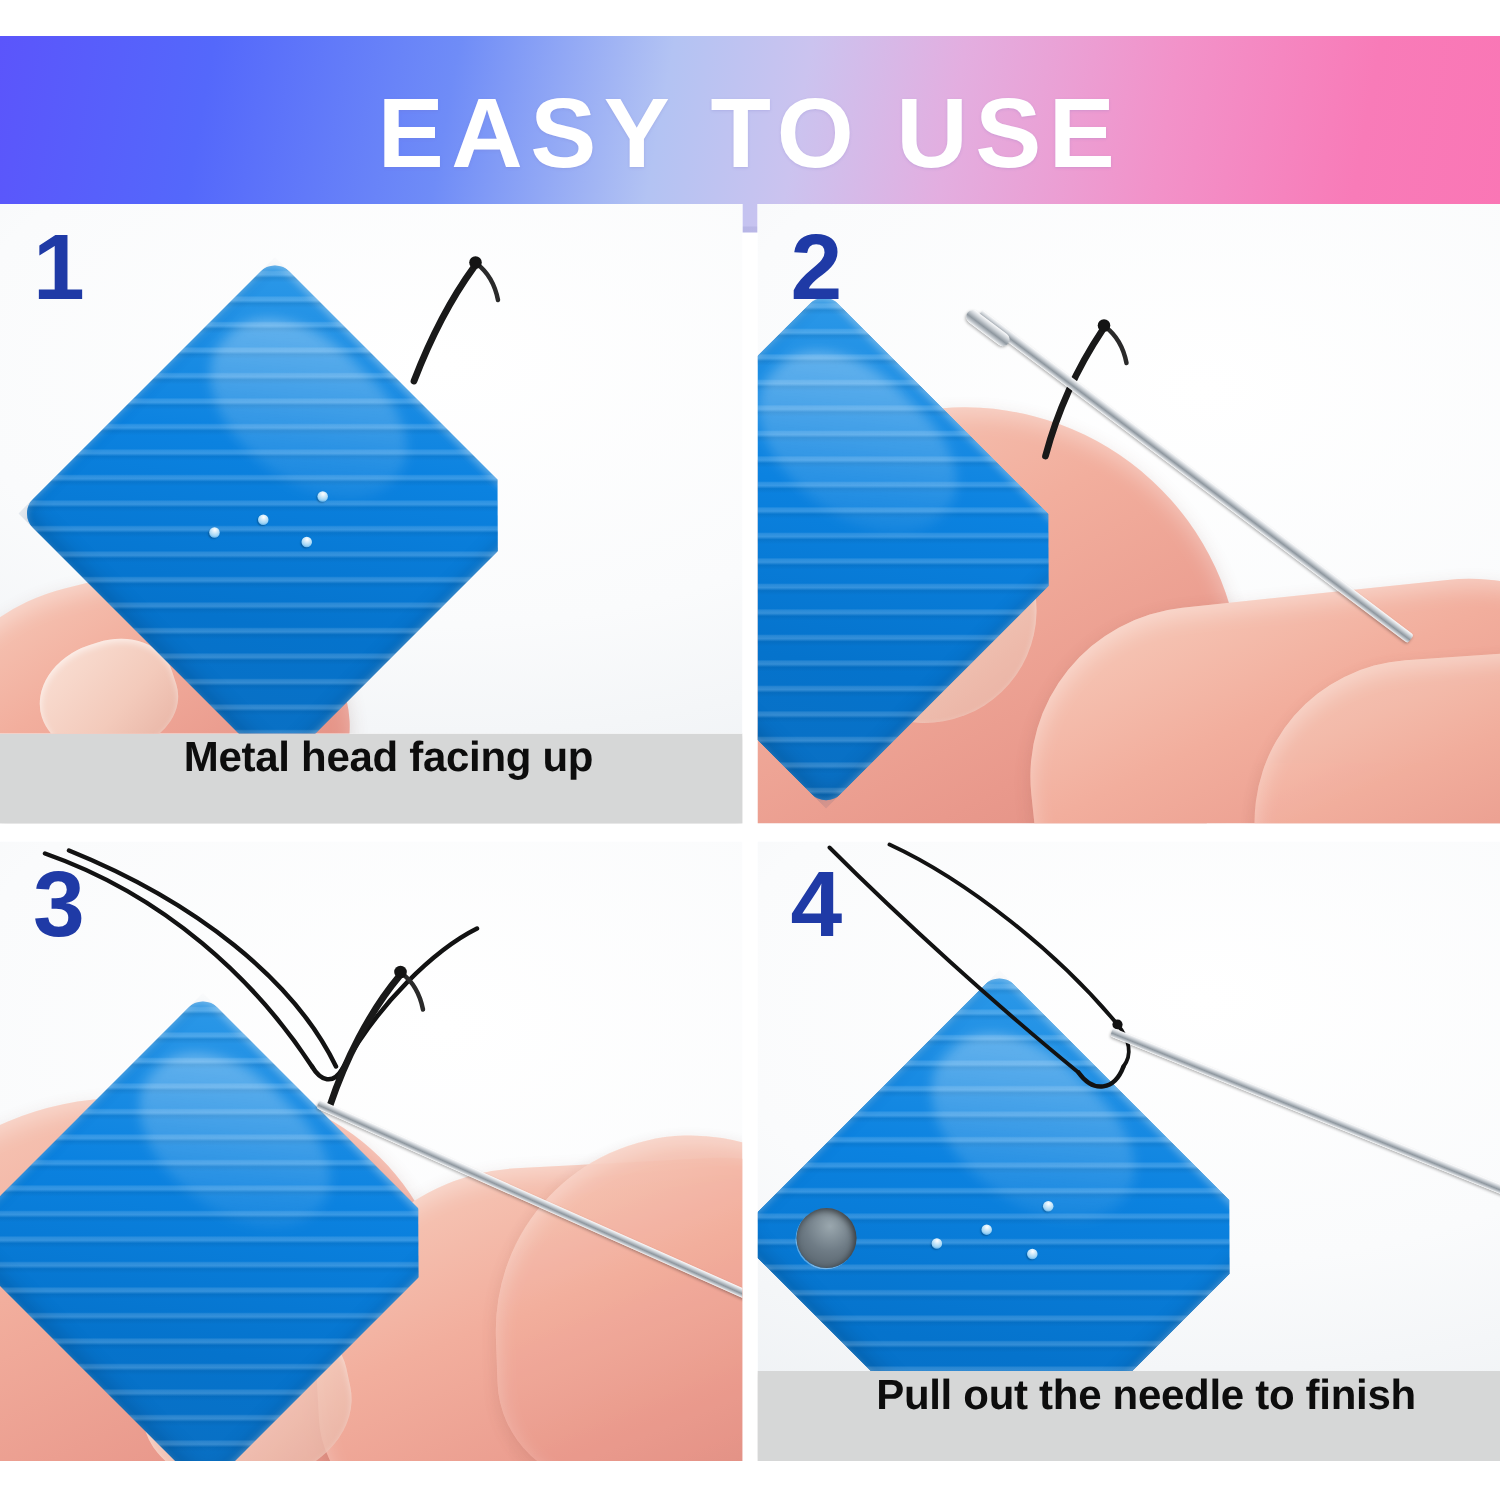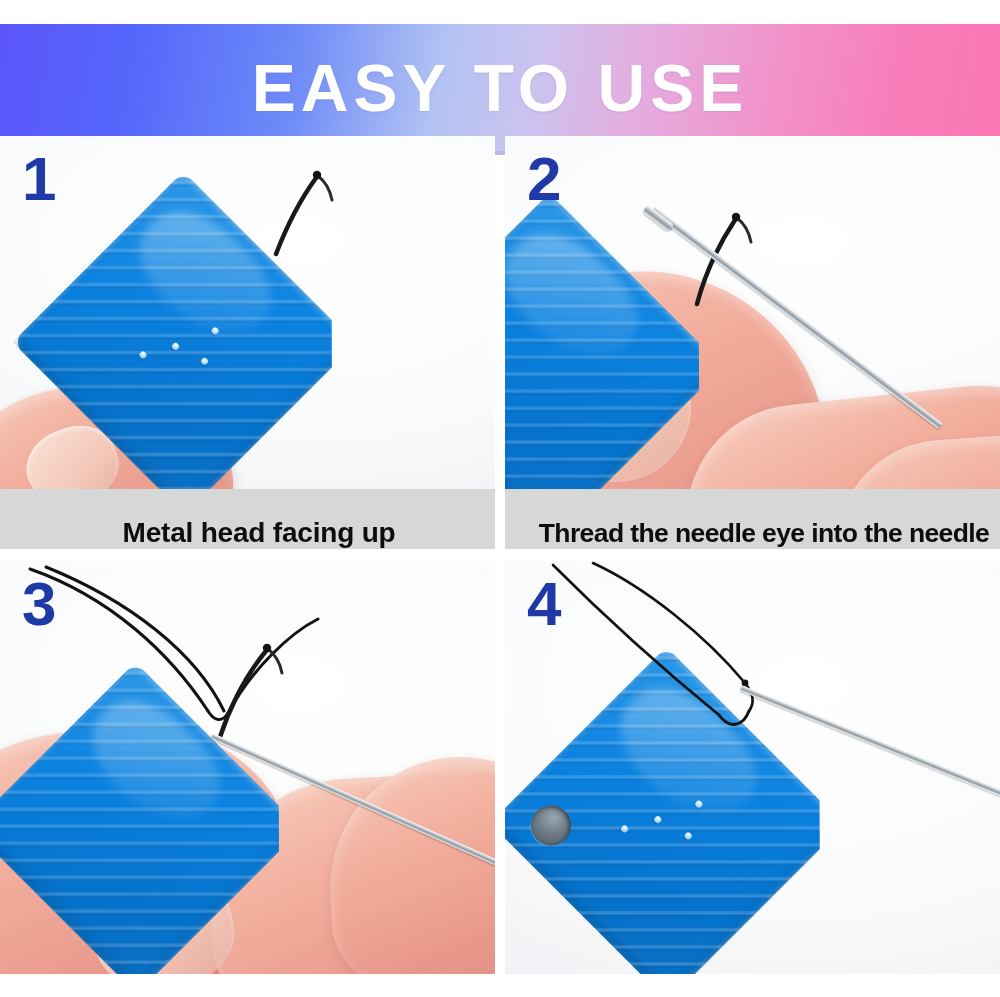--- a/index.html
+++ b/index.html
@@ -105,21 +105,21 @@
     font-weight: 700;
     color: #1f3aa6;
     line-height: 1;
     font-family: "Liberation Sans", sans-serif;
   }
 
   .caption {
     flex: 0 0 60px;
     background: #d6d7d7;
     display: flex;
-    align-items: flex-end;
+    align-items: flex-start;
     justify-content: center;
     box-shadow: 0 2px 4px rgba(0,0,0,0.16);
     padding-left: 23px;
   }
   .caption-text {
     font-size: 28px;
     font-weight: 700;
     color: #0d0d0d;
     white-space: nowrap;
     letter-spacing: -0.2px;
@@ -277,23 +277,20 @@
             <circle cx="63" cy="19" r="4.2" fill="#141414"></circle>
           </svg>
 
           <div class="needle" style="left:148px; top:70px; width:360px; height:7px;
                transform:rotate(37deg); transform-origin:left center;"></div>
           <div class="needle" style="left:140px; top:68px; width:34px; height:9px;
                border-radius:6px; transform:rotate(37deg); transform-origin:left center;"></div>
         </div>
         <div class="step-num">2</div>
       </div>
-      <div class="caption tight">
-        <span class="caption-text">Thread the needle eye into the needle</span>
-      </div>
     </div>
 
     <div class="panel">
       <div class="photo">
         <div class="scene">
           <div class="backdrop"></div>
 
           <div class="finger" style="left:-120px; top:170px; width:420px; height:300px;
                border-radius:210px 170px 110px 110px; transform:rotate(-6deg);"></div>
           <div class="finger" style="left:210px; top:214px; width:420px; height:230px;
@@ -351,16 +348,19 @@
             <path d="M214 154 C224 168, 238 166, 244 150" stroke="#121212" stroke-width="3" fill="none" stroke-linecap="round"></path>
             <path d="M240 122 C248 132, 250 142, 244 150" stroke="#121212" stroke-width="2.6" fill="none" stroke-linecap="round"></path>
             <circle cx="240" cy="122" r="3.4" fill="#121212"></circle>
           </svg>
 
           <div class="needle" style="left:236px; top:124px; width:300px; height:6px;
                transform:rotate(22deg); transform-origin:left center;"></div>
         </div>
         <div class="step-num">4</div>
       </div>
+      <div class="caption">
+        <span class="caption-text">Pull out the needle to finish</span>
+      </div>
     </div>
 
   </div>
 </div>
 
 </body></html>

